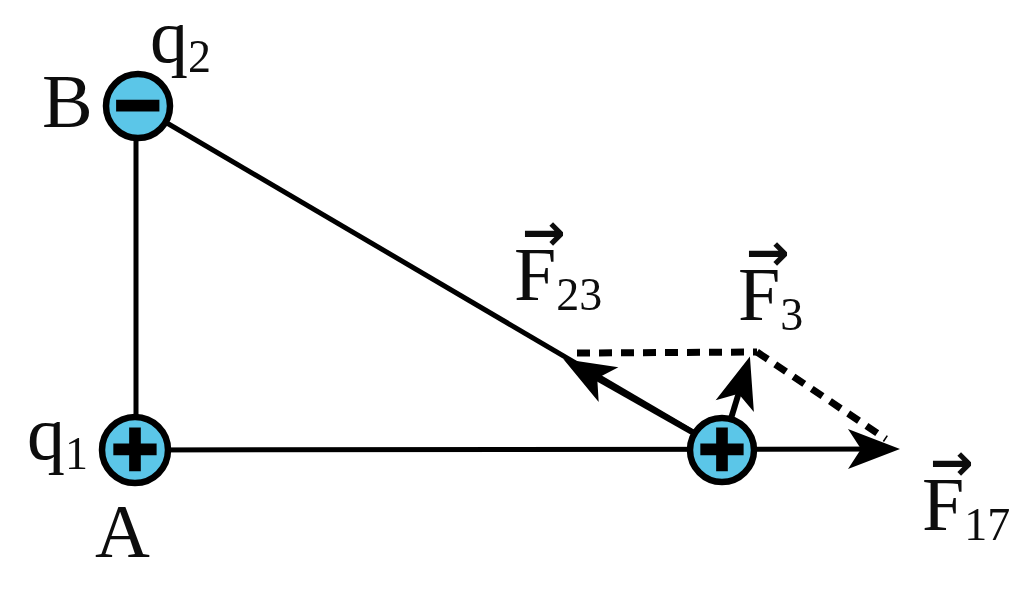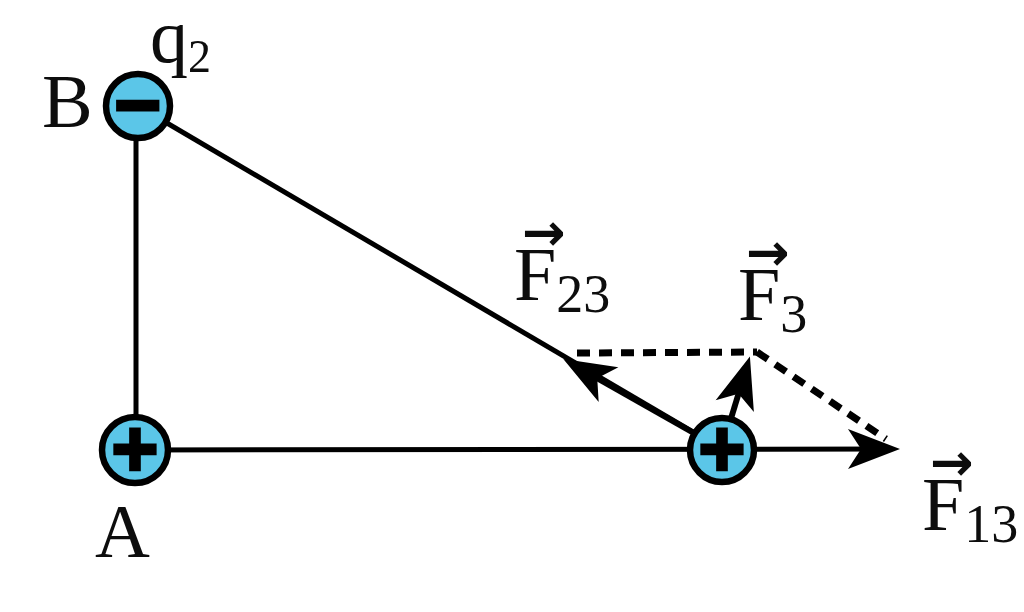--- a/index.html
+++ b/index.html
@@ -29,21 +29,21 @@
   .pt-after { margin-left: 12px; }
 
   .flabel {
     position: absolute;
     line-height: 1;
     font-size: 76px;
     white-space: nowrap;
     color: #0d0d0d;
   }
   .flabel sub {
-    font-size: 54px;
+    font-size: 46px;
     line-height: 1;
     vertical-align: -0.22em;
     margin-top: 20px;
   }
   .vec-arrow {
     position: absolute;
     top: -30px;
     left: 8px;
     font-family: "DejaVu Sans", sans-serif;
     font-size: 52px;
@@ -103,29 +103,30 @@
     <g>
       <circle class="charge-circ" cx="722" cy="450" r="32"></circle>
       <text class="sign-text" x="722" y="469">+</text>
     </g>
   </svg>
 
   <div class="lbl" style="left:42px; top:63px">B</div>
 
   <div class="lbl" style="left:150px; top:-2px"><span>q</span><sub>2</sub></div>
 
+  <div class="lbl" style="left:27px; top:395px"><span>q</span><sub>1</sub></div>
 
   <div class="lbl" style="left:95px; top:493px">A</div>
 
 
   <div class="flabel" style="left:514px; top:236px">
     <span class="vec-arrow">→</span><span>F</span><sub>23</sub>
   </div>
 
   <div class="flabel" style="left:738px; top:256px">
     <span class="vec-arrow">→</span><span>F</span><sub>3</sub>
   </div>
 
   <div class="flabel" style="left:922px; top:466px">
-    <span class="vec-arrow">→</span><span>F</span><sub>13</sub>
+    <span class="vec-arrow">→</span><span>F</span><sub>17</sub>
   </div>
 
 </div>
 
 </body></html>

